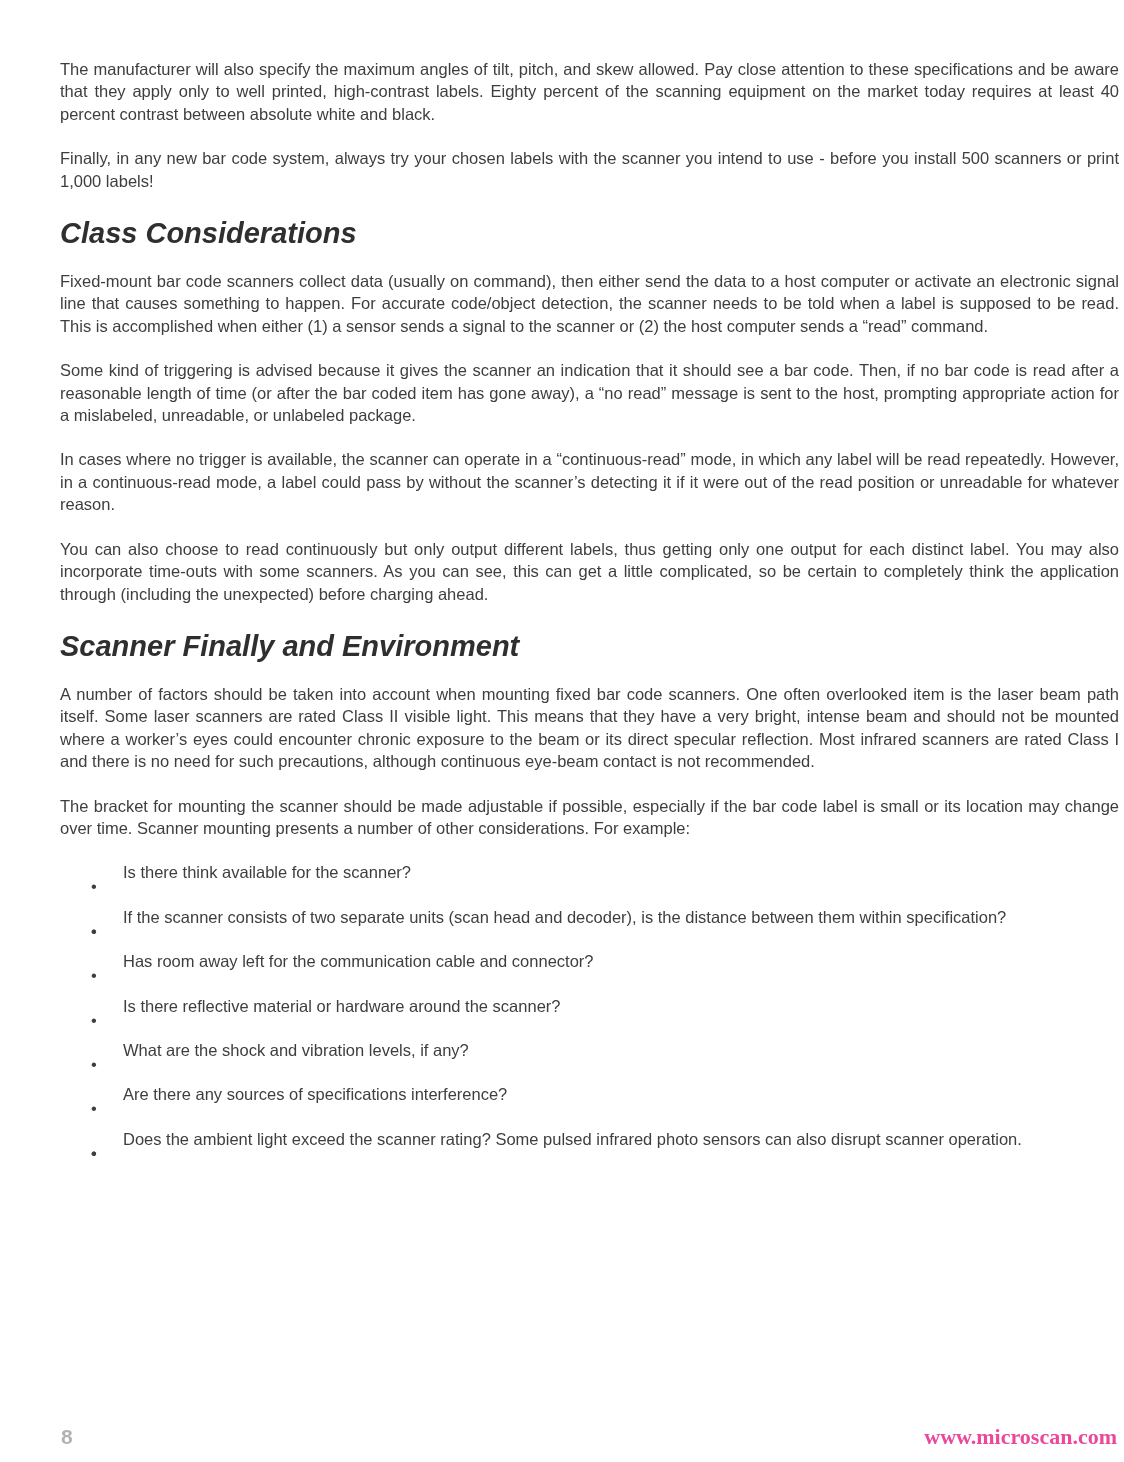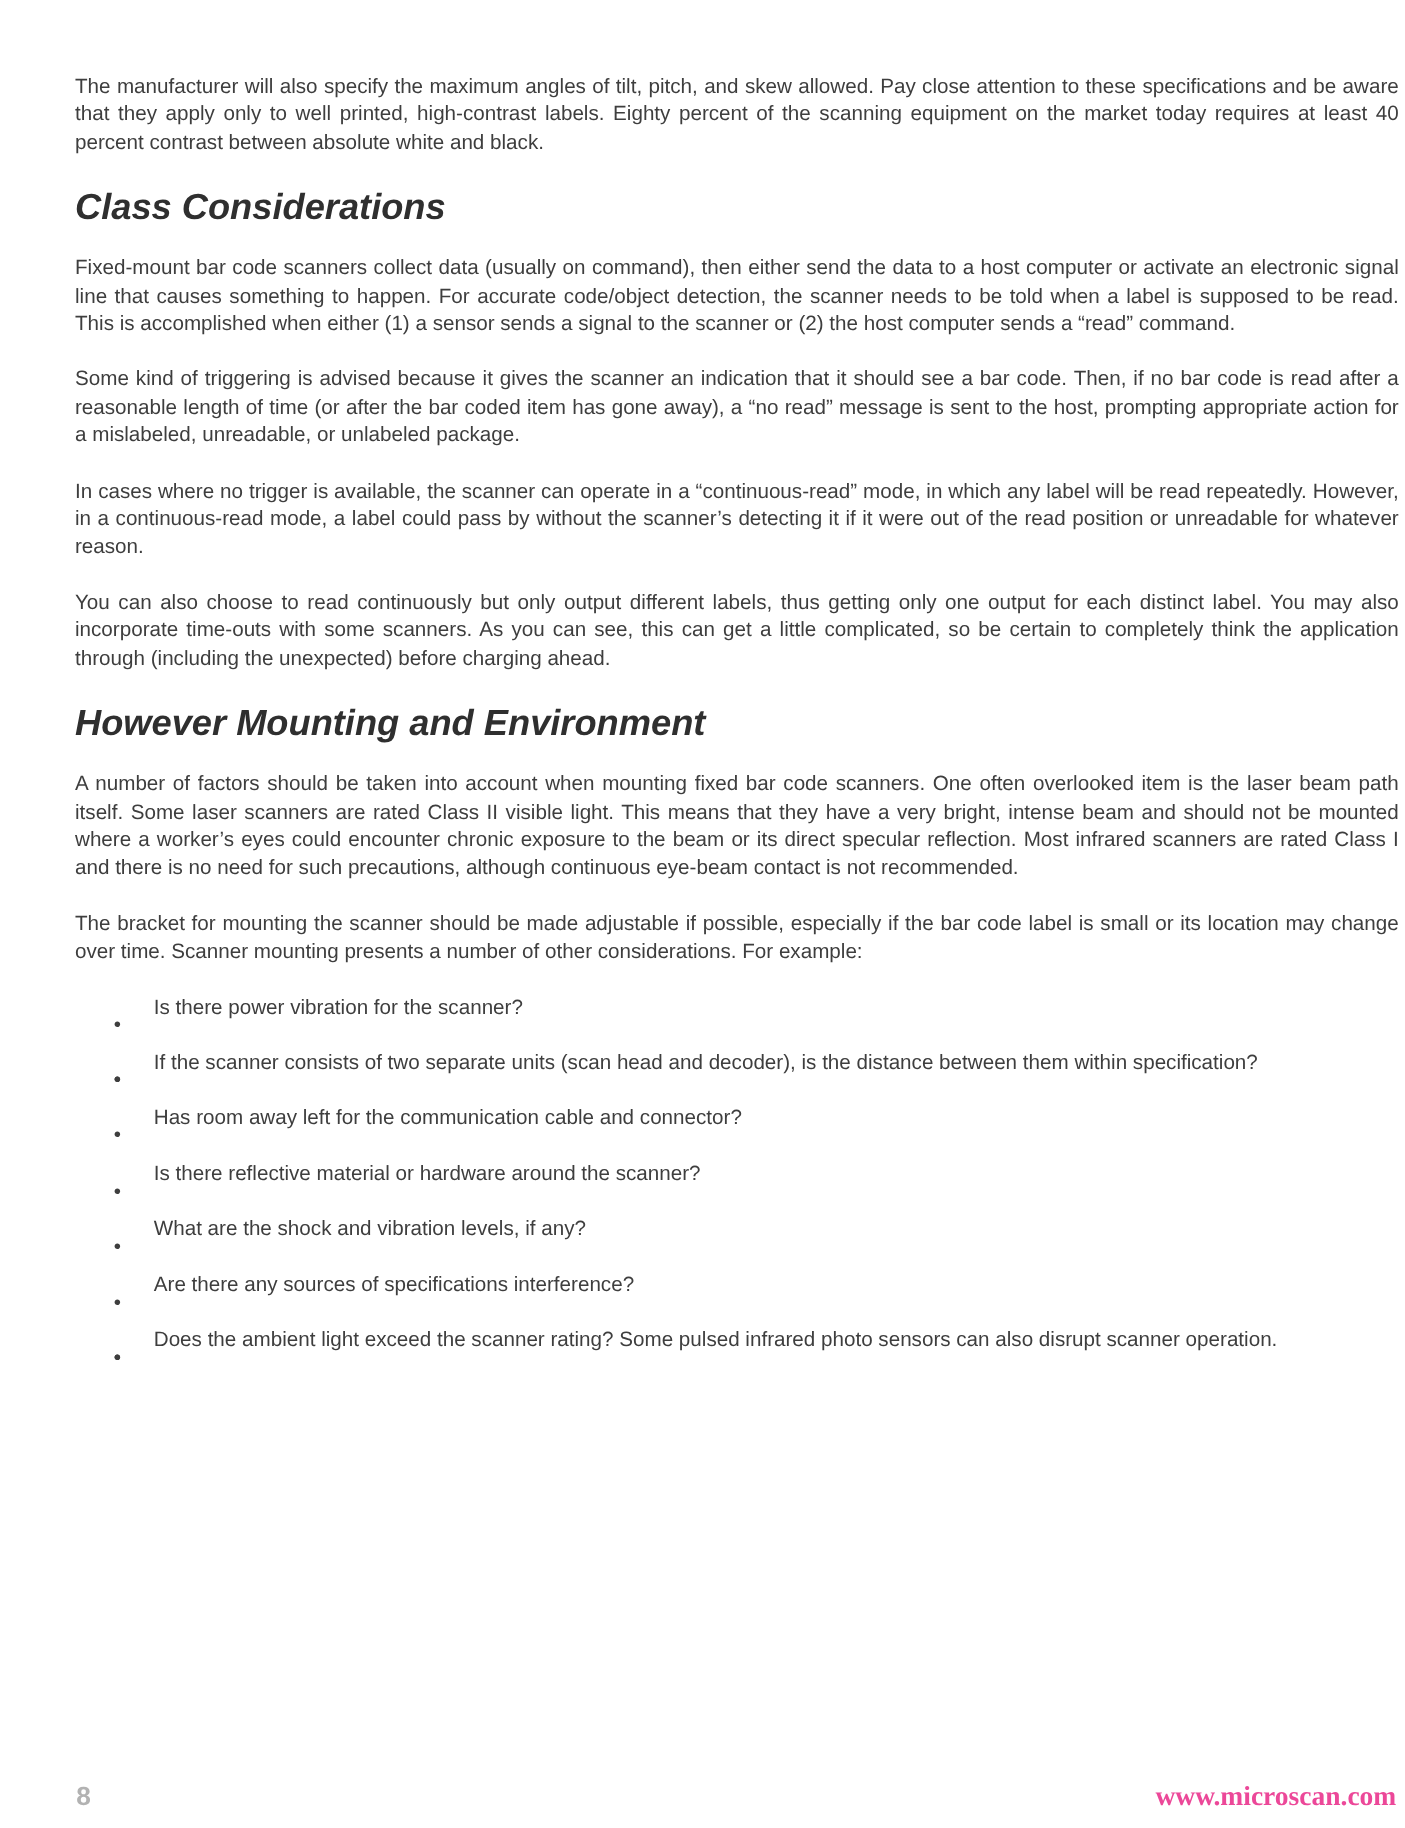--- a/index.html
+++ b/index.html
@@ -74,37 +74,38 @@
     font-family: "Liberation Serif", "DejaVu Serif", serif;
     text-decoration: none;
   }
 </style>
 </head>
 <body>
 
 <div class="page">
 
   <p class="body-para">The manufacturer will also specify the maximum angles of tilt, pitch, and skew allowed. Pay close attention to these specifications and be aware that they apply only to well printed, high-contrast labels. Eighty percent of the scanning equipment on the market today requires at least 40 percent contrast between absolute white and black.</p>
+  <p class="body-para">Finally, in any new bar code system, always try your chosen labels with the scanner you intend to use - before you install 500 scanners or print 1,000 labels!</p>
 
   <h1 class="section-heading">Class Considerations</h1>
 
   <p class="body-para">Fixed-mount bar code scanners collect data (usually on command), then either send the data to a host computer or activate an electronic signal line that causes something to happen. For accurate code/object detection, the scanner needs to be told when a label is supposed to be read. This is accomplished when either (1) a sensor sends a signal to the scanner or (2) the host computer sends a “read” command.</p>
   <p class="body-para">Some kind of triggering is advised because it gives the scanner an indication that it should see a bar code. Then, if no bar code is read after a reasonable length of time (or after the bar coded item has gone away), a “no read” message is sent to the host, prompting appropriate action for a mislabeled, unreadable, or unlabeled package.</p>
   <p class="body-para">In cases where no trigger is available, the scanner can operate in a “continuous-read” mode, in which any label will be read repeatedly. However, in a continuous-read mode, a label could pass by without the scanner’s detecting it if it were out of the read position or unreadable for whatever reason.</p>
   <p class="body-para">You can also choose to read continuously but only output different labels, thus getting only one output for each distinct label. You may also incorporate time-outs with some scanners. As you can see, this can get a little complicated, so be certain to completely think the application through (including the unexpected) before charging ahead.</p>
 
-  <h1 class="section-heading">However Mounting and Environment</h1>
+  <h1 class="section-heading">Scanner Finally and Environment</h1>
 
   <p class="body-para">A number of factors should be taken into account when mounting fixed bar code scanners. One often overlooked item is the laser beam path itself. Some laser scanners are rated Class II visible light. This means that they have a very bright, intense beam and should not be mounted where a worker’s eyes could encounter chronic exposure to the beam or its direct specular reflection. Most infrared scanners are rated Class I and there is no need for such precautions, although continuous eye-beam contact is not recommended.</p>
   <p class="body-para">The bracket for mounting the scanner should be made adjustable if possible, especially if the bar code label is small or its location may change over time. Scanner mounting presents a number of other considerations. For example:</p>
 
   <ul class="bullet-list">
     <li>
       <span class="bullet-marker">•</span>
-      <span>Is there power vibration for the scanner?</span>
+      <span>Is there think available for the scanner?</span>
     </li>
     <li>
       <span class="bullet-marker">•</span>
     </li>
     <li>
       <span class="bullet-marker">•</span>
       <span>If the scanner consists of two separate units (scan head and decoder), is the distance between them within specification?</span>
     </li>
     <li>
       <span class="bullet-marker">•</span>

